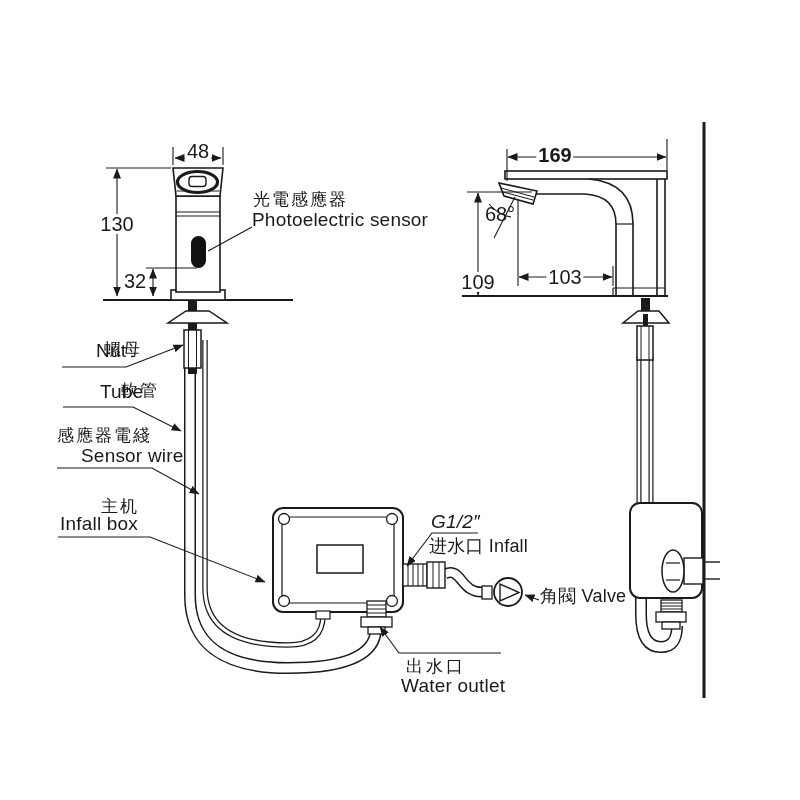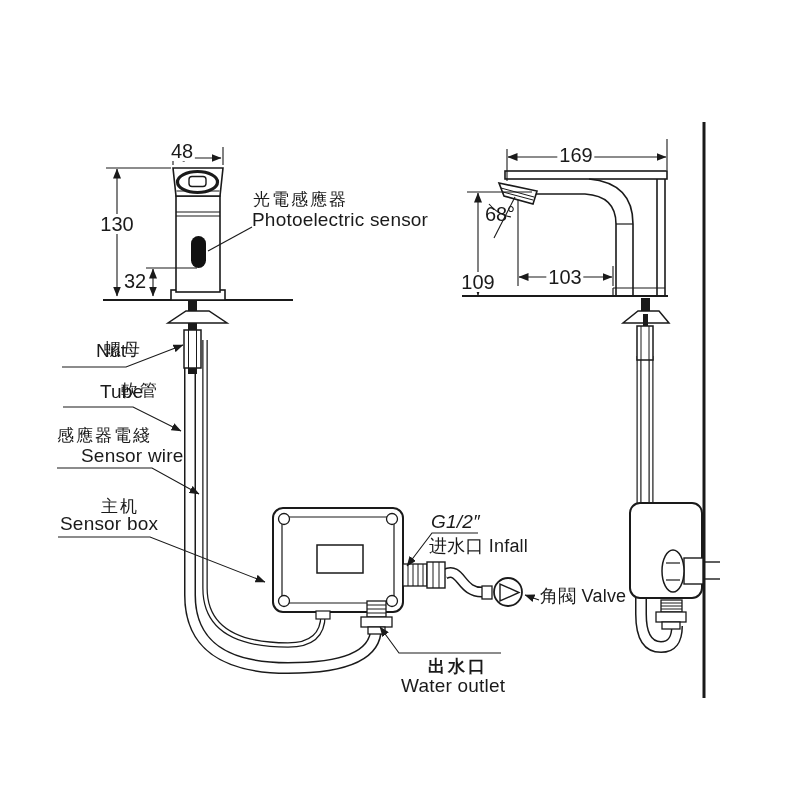--- a/index.html
+++ b/index.html
@@ -199,31 +199,31 @@
 <div class="t en" style="left:96px;top:341px;">Nut</div>
 <div class="t zh" style="left:104px;top:341px;font-family:Liberation Serif, serif;">螺母</div>
 
 <div class="t en" style="left:100px;top:382px;">Tube</div>
 <div class="t zh" style="left:108px;top:382px;margin-left:13px;">軟管</div>
 
 <div class="t zh" style="left:57px;top:427px;">感應器電綫</div>
 <div class="t en" style="left:57px;top:446px;margin-left:24px;">Sensor wire</div>
 
 <div class="t zh" style="left:101px;top:498px;">主机</div>
-<div class="t en" style="left:60px;top:514px;">Sensor box</div>
+<div class="t en" style="left:60px;top:514px;">Infall box</div>
 
 <div class="t en ital" style="left:431px;top:512px;">G1/2″</div>
 <div class="t en" style="left:429px;top:537px;font-size:18px;">进水口 Infall</div>
 
 <div class="t en" style="left:540px;top:587px;font-size:18px;">角閥 Valve</div>
 
-<div class="t zh" style="left:428px;top:658px;letter-spacing:3px;font-weight:bold;">出水口</div>
+<div class="t zh" style="left:406px;top:658px;letter-spacing:3px;">出水口</div>
 <div class="t en" style="left:401px;top:676px;">Water outlet</div>
 
-<div class="t dim" style="left:182px;top:151px;">48</div>
+<div class="t dim" style="left:198px;top:151px;">48</div>
 <div class="t dim" style="left:117px;top:224px;">130</div>
 <div class="t dim" style="left:135px;top:281px;">32</div>
-<div class="t dim" style="left:576px;top:155px;">169</div>
+<div class="t dim" style="left:555px;top:155px;font-weight:bold;">169</div>
 <div class="t dim" style="left:500px;top:214px;background:transparent;">68°</div>
 <div class="t dim" style="left:478px;top:248px;margin-top:34px;">109</div>
 <div class="t dim" style="left:565px;top:277px;">103</div>
 
 </div>
 
 </body></html>

